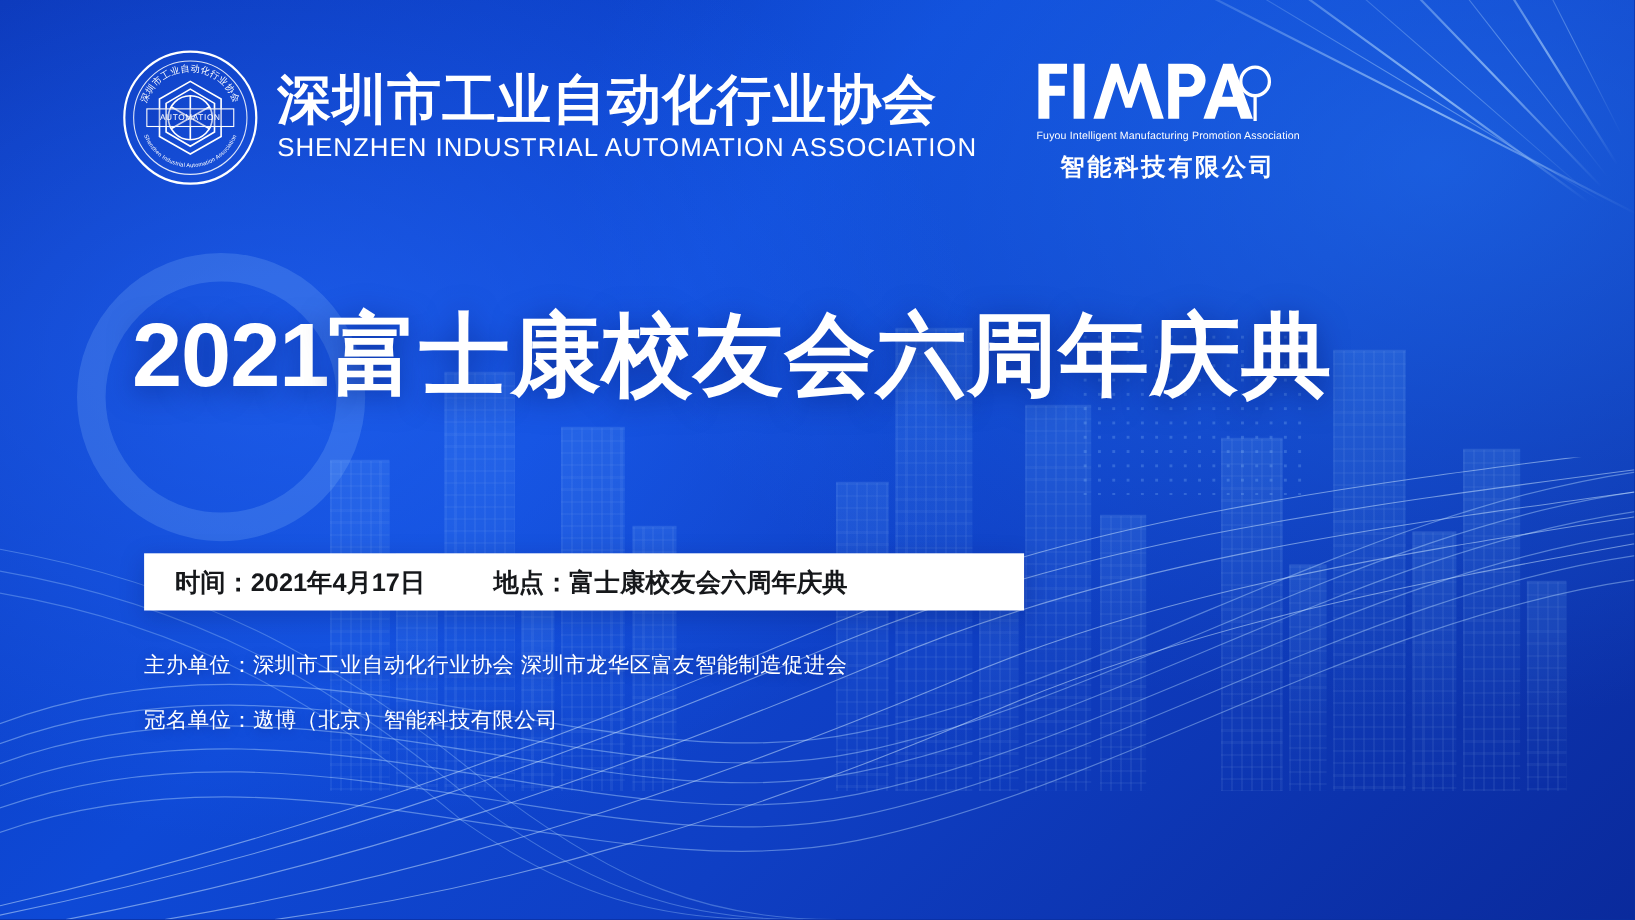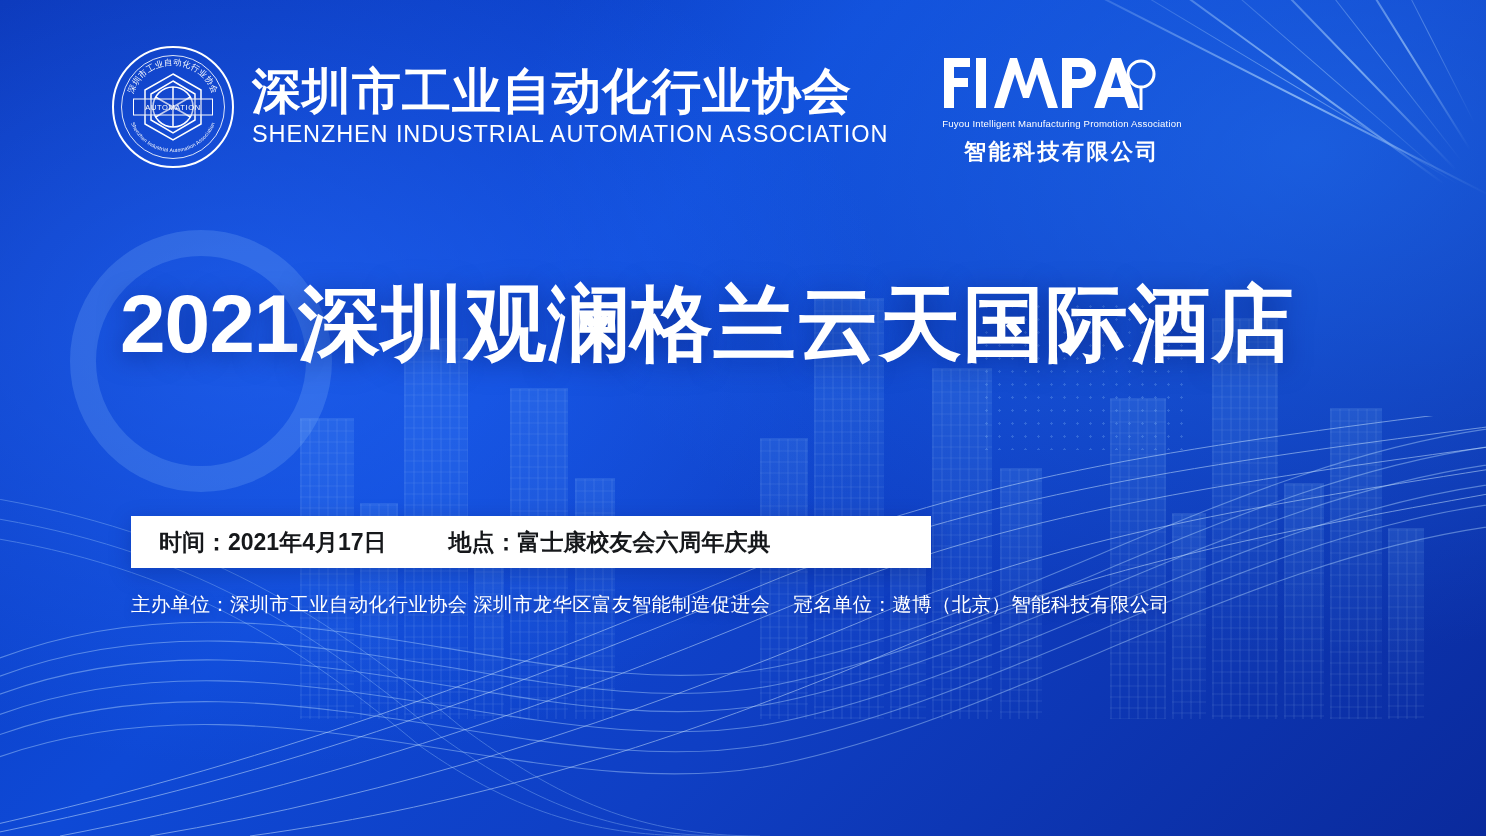--- a/index.html
+++ b/index.html
@@ -186,37 +186,36 @@
 
   
   .infobar {
     position: absolute;
     left: 131px; top: 503px;
     width: 800px; height: 52px;
     background: #ffffff;
     display: flex;
     align-items: center;
     box-shadow: 0 6px 22px rgba(3,20,90,.25);
-    margin-top: 13px;
   }
   .infobar .cell {
     font-size: 23px;
     color: #16181b;
     font-weight: 700;
     white-space: nowrap;
   }
   .infobar .cell.time { padding-left: 28px; }
   .infobar .cell.place { padding-left: 62px; }
 
   
   .orgs {
     position: absolute;
     left: 131px; top: 591px;
     display: flex;
-    flex-direction: row;
+    flex-direction: column;
     gap: 23px;
   }
   .orgs .line {
     font-size: 19.5px;
     color: #ffffff;
     letter-spacing: .3px;
     white-space: nowrap;
     text-shadow: 0 2px 10px rgba(4,24,110,.4);
   }
 </style>
@@ -339,21 +338,21 @@
           </g>
         </svg>
       </div>
       <div class="fimpa-en">Fuyou Intelligent Manufacturing Promotion Association</div>
       <div class="fimpa-cn">智能科技有限公司</div>
     </div>
   </div>
 
   <div class="title-wrap">
     <h1 class="main-title">
-      <span class="year">2021</span><span>深圳观澜格兰云天国际酒店</span>
+      <span class="year">2021</span><span>富士康校友会六周年庆典</span>
     </h1>
   </div>
 
   <div class="infobar">
     <div class="cell time">时间：2021年4月17日</div>
     <div class="cell place">地点：富士康校友会六周年庆典</div>
   </div>
 
   <div class="orgs">
     <div class="line">主办单位：深圳市工业自动化行业协会  深圳市龙华区富友智能制造促进会</div>

